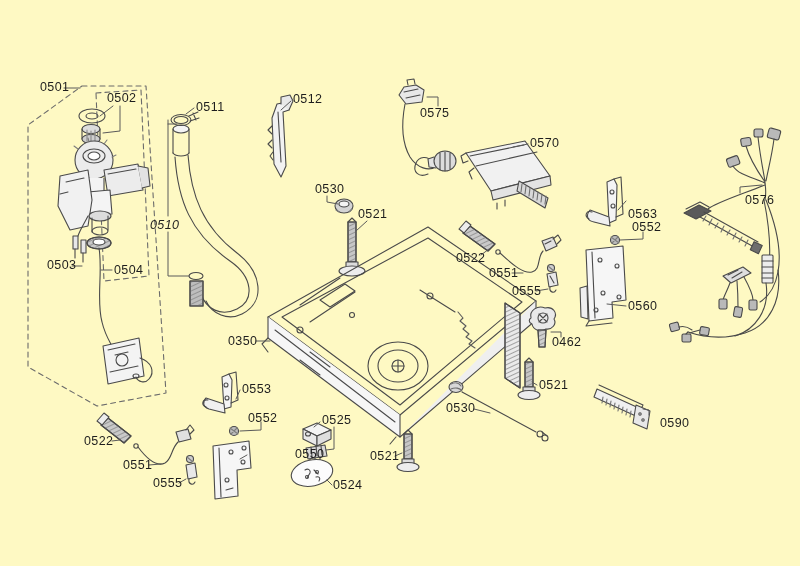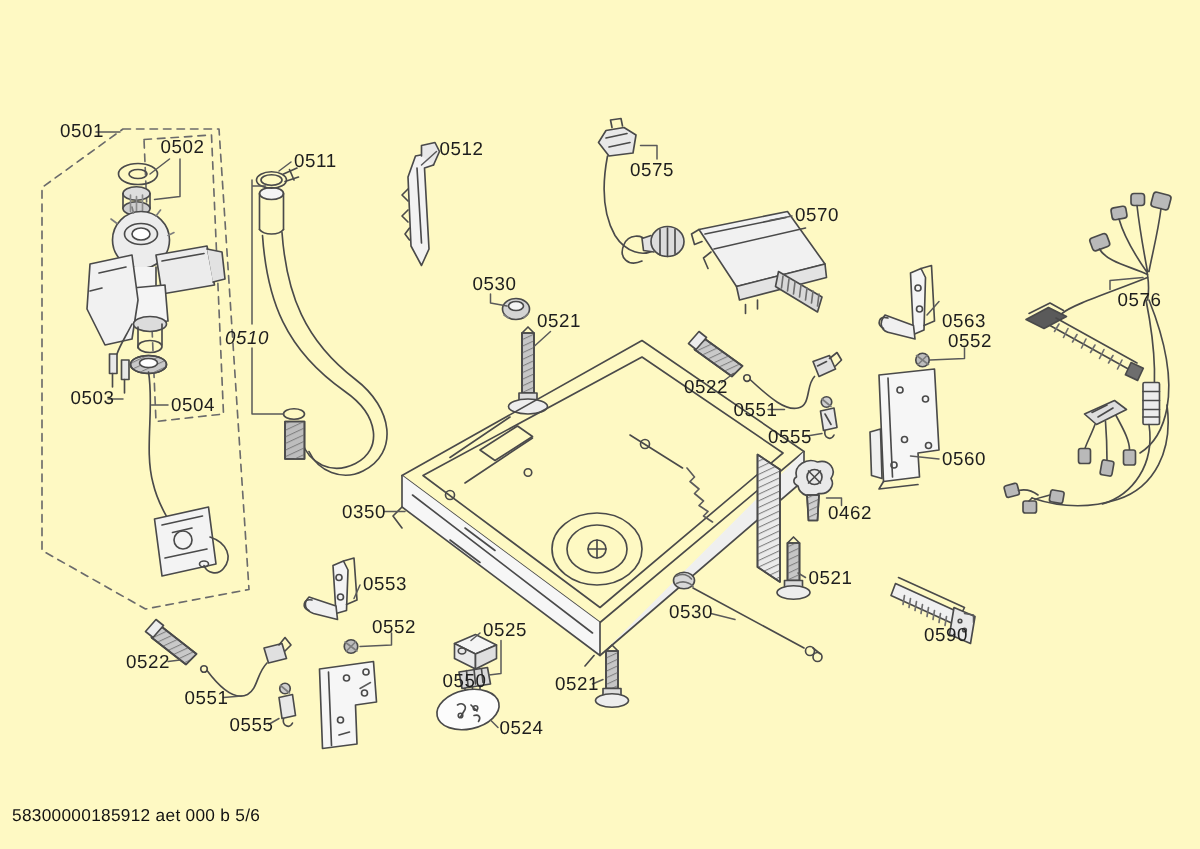--- a/index.html
+++ b/index.html
@@ -388,26 +388,25 @@
       <div class="callout" style="left: 489px; top: 267px;">0551</div>
       <div class="callout" style="left: 512px; top: 285px;">0555</div>
       <div class="callout" style="left: 628px; top: 180px; margin-top: 28px;">0563</div>
       <div class="callout" style="left: 632px; top: 221px;">0552</div>
       <div class="callout" style="left: 628px; top: 300px;">0560</div>
       <div class="callout" style="left: 725px; top: 194px; margin-left: 20px;">0576</div>
       <div class="callout" style="left: 228px; top: 335px;">0350</div>
       <div class="callout" style="left: 552px; top: 336px;">0462</div>
       <div class="callout" style="left: 539px; top: 379px;">0521</div>
       <div class="callout" style="left: 446px; top: 402px;">0530</div>
-      <div class="callout" style="left: 616px; top: 417px;">0590</div>
+      <div class="callout" style="left: 660px; top: 417px;">0590</div>
       <div class="callout" style="left: 242px; top: 383px;">0553</div>
       <div class="callout" style="left: 248px; top: 412px;">0552</div>
       <div class="callout" style="left: 249px; top: 448px; margin-left: 46px;">0550</div>
       <div class="callout" style="left: 84px; top: 435px;">0522</div>
       <div class="callout" style="left: 123px; top: 459px;">0551</div>
       <div class="callout" style="left: 153px; top: 477px;">0555</div>
       <div class="callout" style="left: 322px; top: 414px;">0525</div>
       <div class="callout" style="left: 370px; top: 450px;">0521</div>
       <div class="callout" style="left: 333px; top: 479px;">0524</div>
     </div>
 
-  <div class="footer-text">58300000185912 aet 000 b 5/6</div>
 </div>
 
 </body></html>

